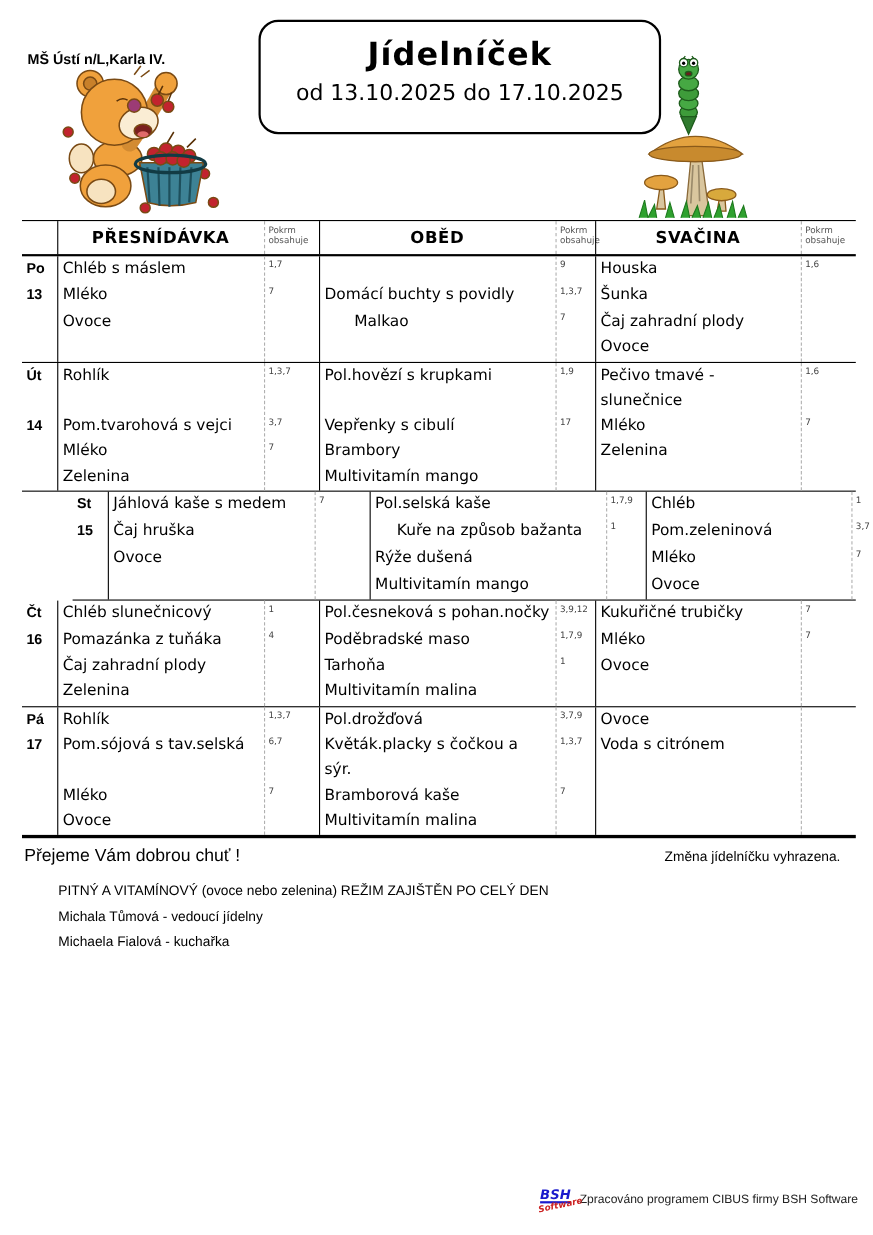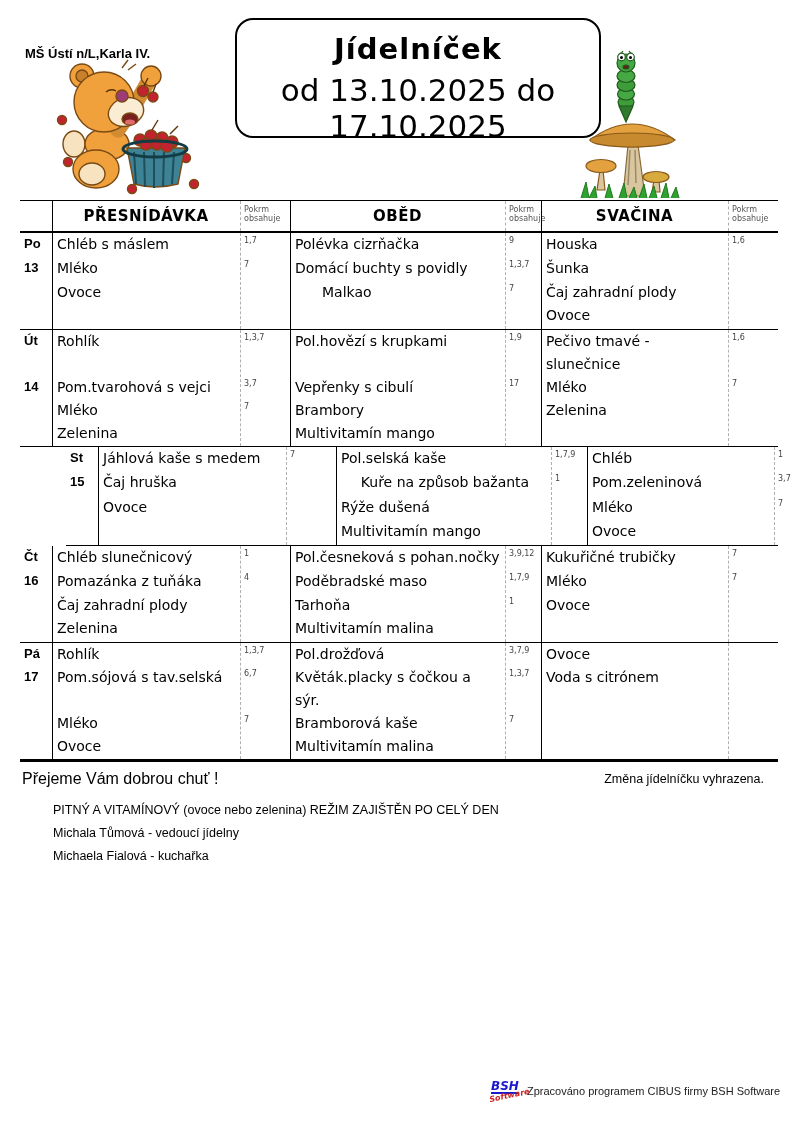--- a/index.html
+++ b/index.html
@@ -2,24 +2,24 @@
 <html lang="cs"><head>
 <meta charset="utf-8">
 <style>
   html,body{margin:0;padding:0;background:#fff;}
   .page{position:relative;width:794px;height:1123px;background:#ffffff;
         font-family:"DejaVu Sans",sans-serif;color:#000;overflow:hidden;}
 
   
   .school{position:absolute;left:25px;top:20px;font-size:13px;font-weight:bold;
           font-family:"Liberation Sans",sans-serif;margin-top:26px;}
-  .titlebox{position:absolute;left:235px;top:18px;width:366px;height:120px;
+  .titlebox{position:absolute;left:235px;top:18px;width:366px;height:104px;
             border:2px solid #000;border-radius:18px;text-align:center;box-sizing:border-box;}
   .title{font-size:29px;font-weight:bold;margin-top:12px;letter-spacing:1px;}
-  .daterange{font-size:31px;margin-top:6px;}
+  .daterange{font-size:20px;margin-top:6px;}
 
   .art{position:absolute;}
 
   
   .mtable{position:absolute;left:20px;top:200px;width:758px;border-top:1px solid #000;}
   .mhead,.mrow{position:relative;display:grid;
                grid-template-columns:32px 188px 50px 215px 36px 187px 50px;}
   .mhead{height:30px;border-bottom:2px solid #000;}
   .mrow{grid-auto-rows:minmax(23px,auto);border-bottom:1px solid #000;padding-bottom:1px;}
   .mrow:last-child{border-bottom:3px solid #000;}
@@ -162,21 +162,20 @@
         <div class="vsep dash" style="left: 485px;"></div>
         <div class="vsep" style="left: 521px;"></div>
         <div class="vsep dash" style="left: 708px;"></div>
       </div>
     <div>
         <div class="mrow">
           <div class="day-abbr" style="grid-area: 1 / 1;">Po</div>
           <div class="day-num" style="grid-area: 2 / 1;">13</div>
           <div class="food" style="grid-area: 1 / 2;">Chléb s máslem</div>
           <div class="alg" style="grid-area: 1 / 3;">1,7</div>
-          <div class="food" style="grid-area: 1 / 4;">Polévka cizrňačka</div>
           <div class="alg" style="grid-area: 1 / 5;">9</div>
           <div class="food" style="grid-area: 1 / 6;">Houska</div>
           <div class="alg" style="grid-area: 1 / 7;">1,6</div>
           <div class="food" style="grid-area: 2 / 2;">Mléko</div>
           <div class="alg" style="grid-area: 2 / 3;">7</div>
           <div class="food" style="grid-area: 2 / 4;">Domácí buchty s povidly</div>
           <div class="alg" style="grid-area: 2 / 5;">1,3,7</div>
           <div class="food" style="grid-area: 2 / 6;">Šunka</div>
           <div class="food" style="grid-area: 3 / 2;">Ovoce</div>
           <div class="food" style="grid-area: 3 / 4; margin-left: 27px;">Malkao</div>

